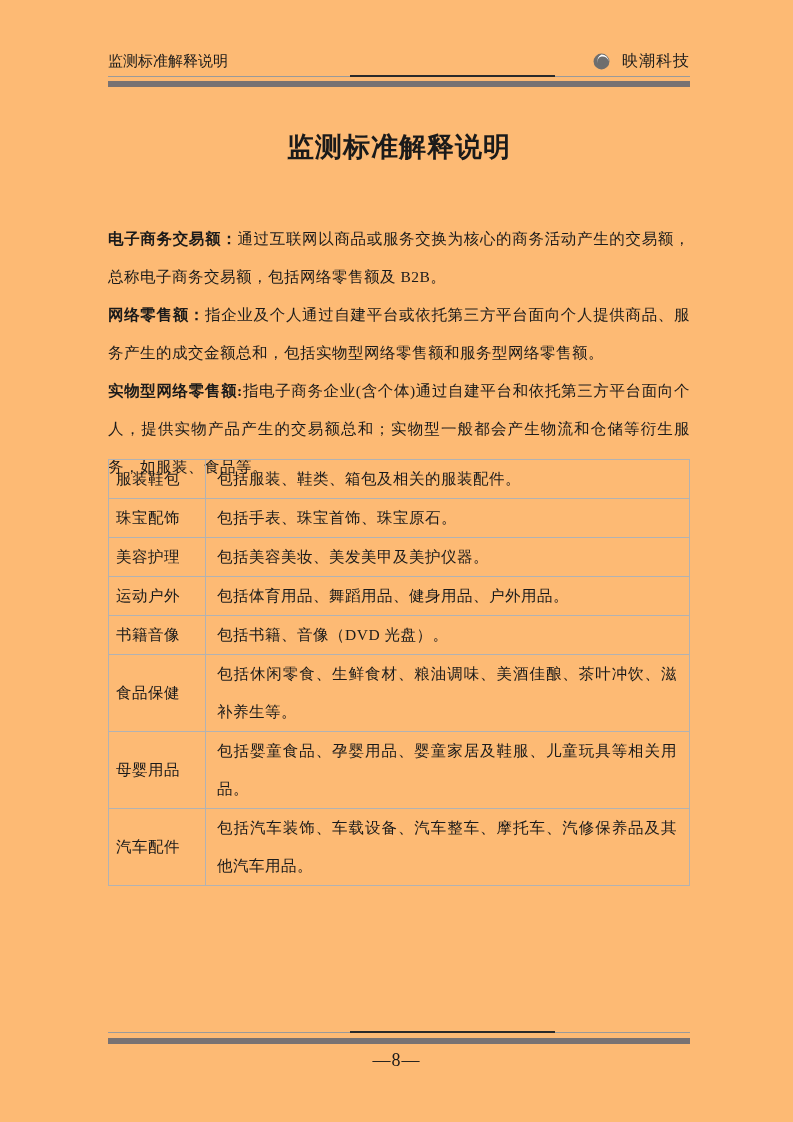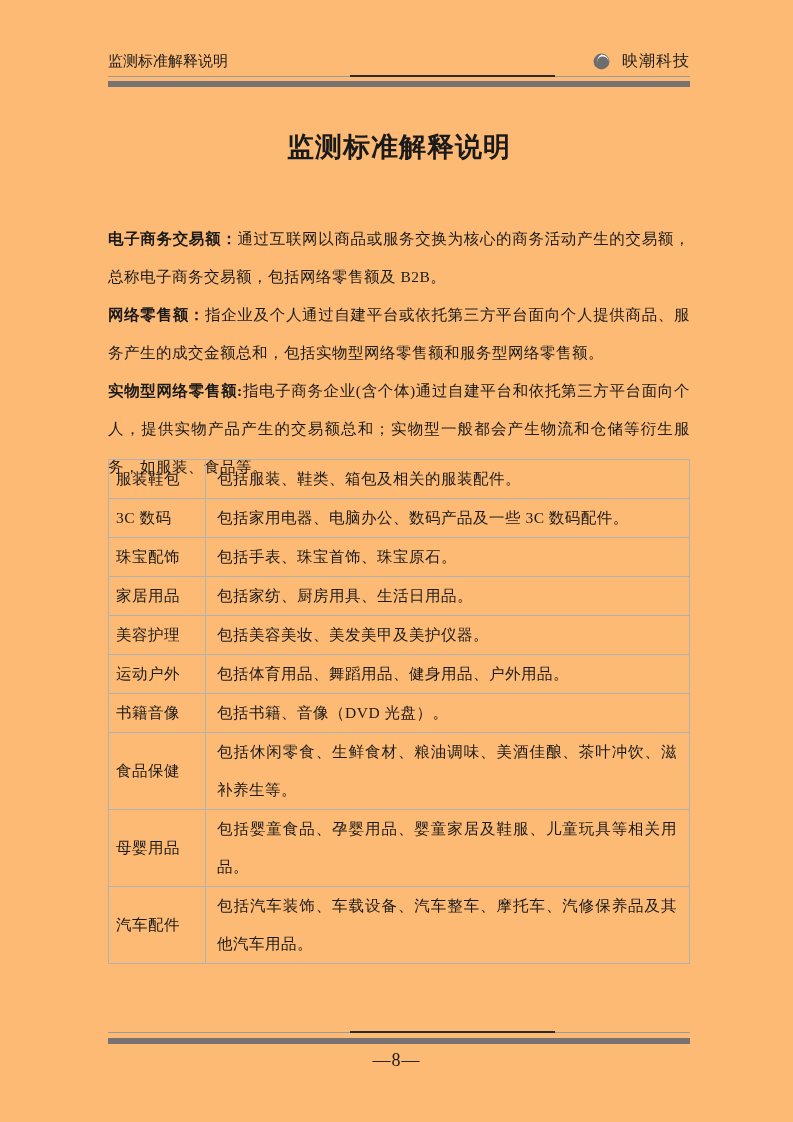--- a/index.html
+++ b/index.html
@@ -115,35 +115,27 @@
     <p><span class="lead">实物型网络零售额:</span><span>指电子商务企业(含个体)通过自建平台和依托第三方平台面向个人，提供实物产品产生的交易额总和；实物型一般都会产生物流和仓储等衍生服务，如服装、食品等。</span></p>
   </div>
 
   <table class="cat-table">
     <tbody>
     <tr>
       <td class="cat">服装鞋包</td>
       <td class="desc">包括服装、鞋类、箱包及相关的服装配件。</td>
     </tr>
 
-    <tr>
-      <td class="cat">3C 数码</td>
-      <td class="desc">包括家用电器、电脑办公、数码产品及一些 3C 数码配件。</td>
-    </tr>
 
 
     <tr>
       <td class="cat">珠宝配饰</td>
       <td class="desc">包括手表、珠宝首饰、珠宝原石。</td>
     </tr>
 
-    <tr>
-      <td class="cat">家居用品</td>
-      <td class="desc">包括家纺、厨房用具、生活日用品。</td>
-    </tr>
 
     <tr>
       <td class="cat">美容护理</td>
       <td class="desc">包括美容美妆、美发美甲及美护仪器。</td>
     </tr>
 
     <tr>
       <td class="cat">运动户外</td>
       <td class="desc">包括体育用品、舞蹈用品、健身用品、户外用品。</td>
     </tr>

